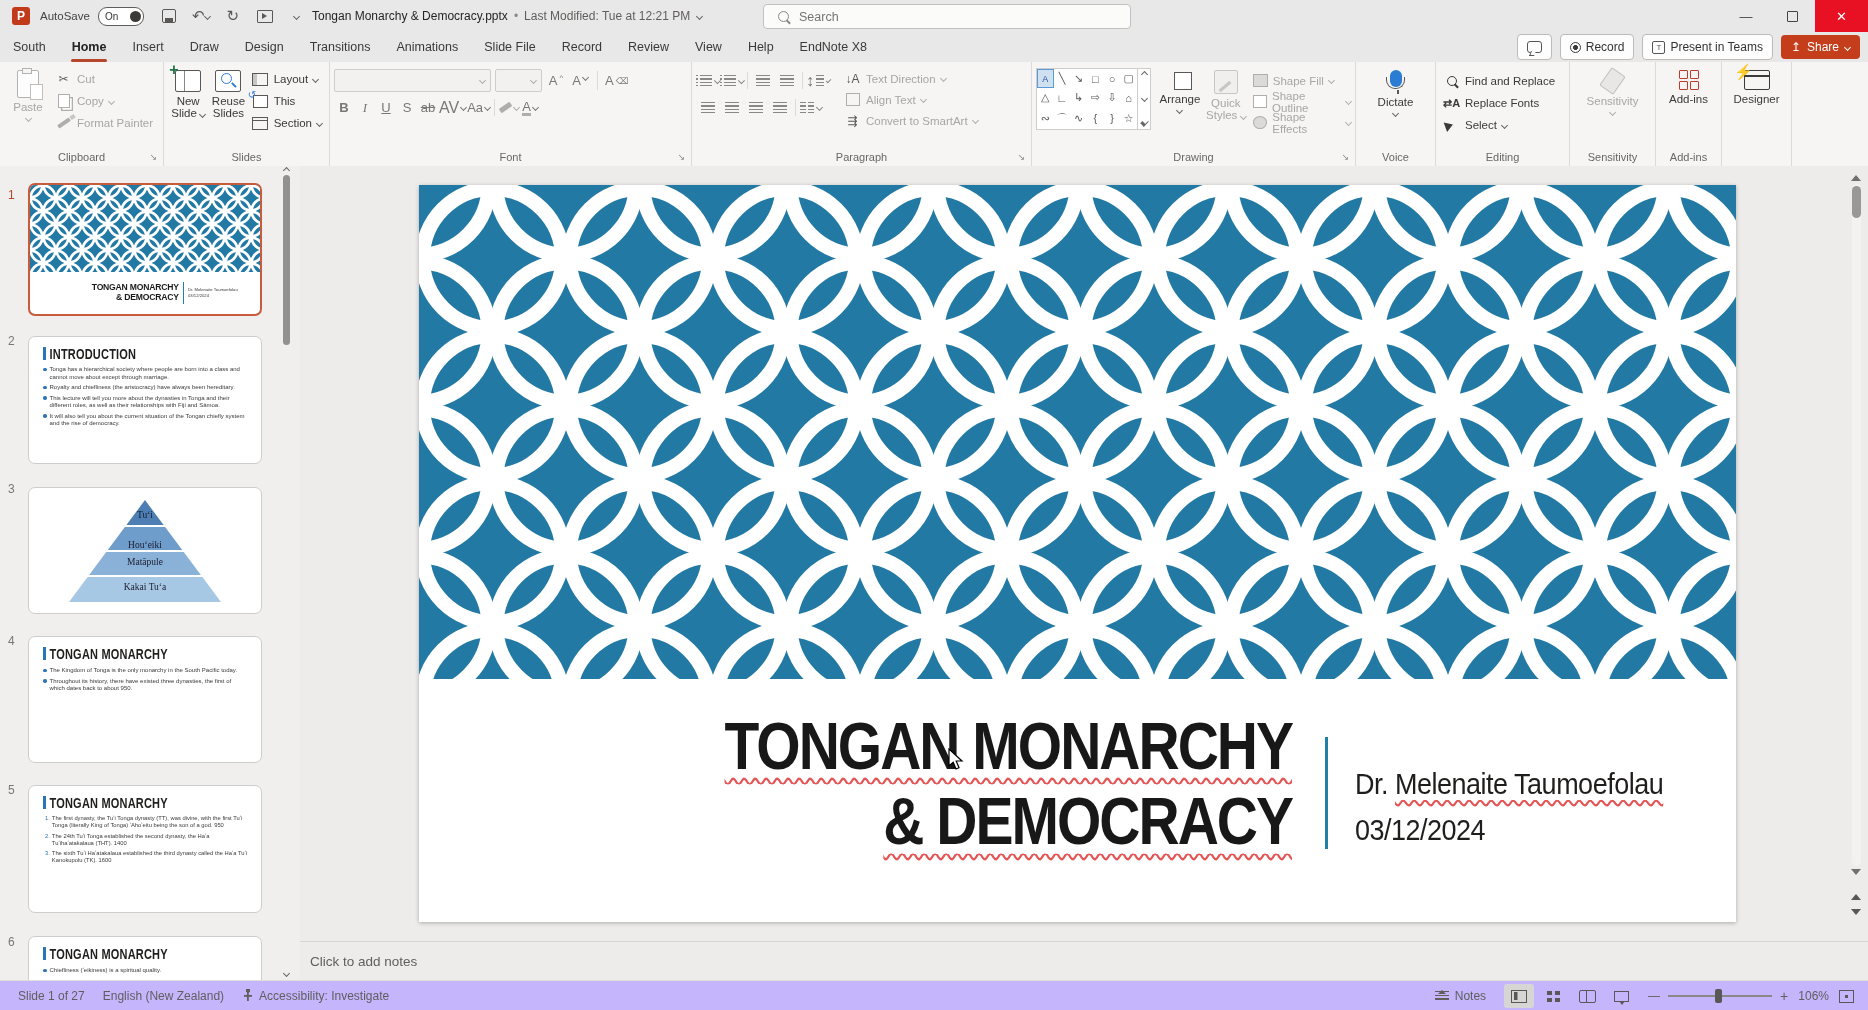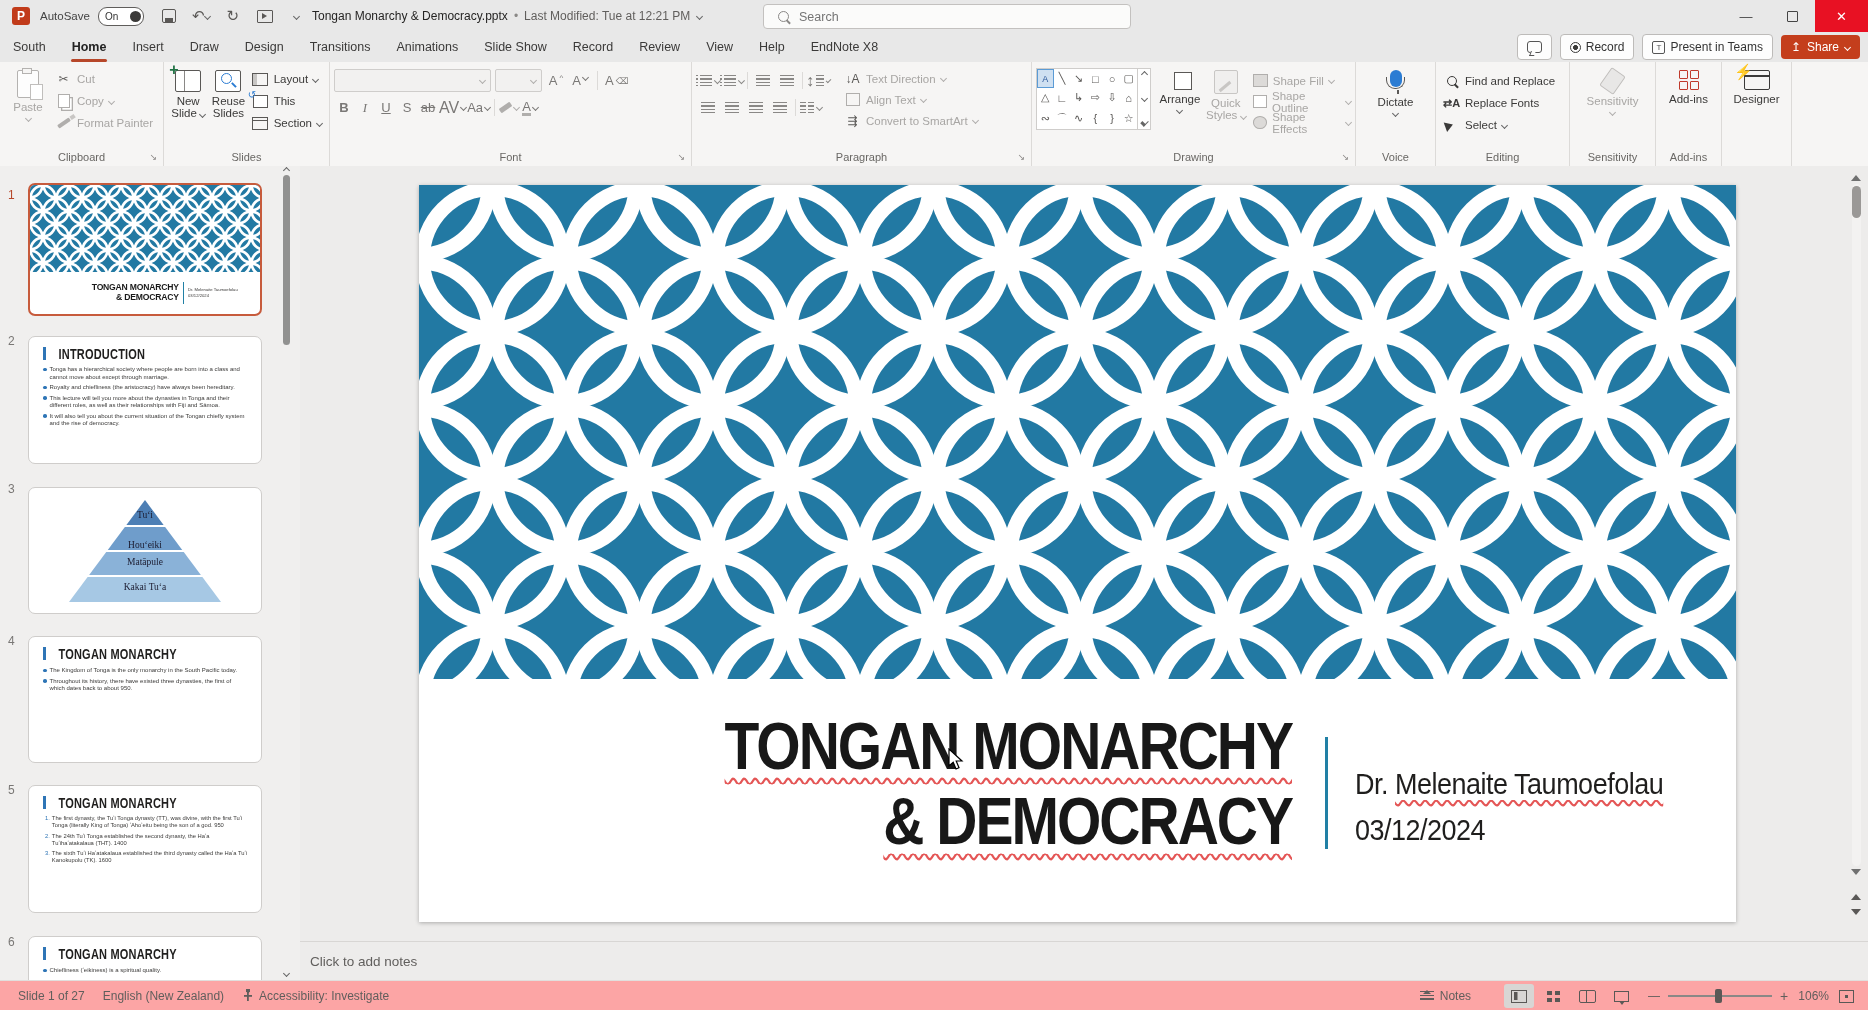--- a/index.html
+++ b/index.html
@@ -110,21 +110,21 @@
   .addinsic span{border:1.6px solid #C0392B;border-radius:1px;}
   .desic{width:24px;height:18px;border:1.6px solid #3b3a39;border-radius:2px;position:relative;background:linear-gradient(#3b3a39 0 1.6px,transparent 1.6px) 0 4px/100% 100% no-repeat;}
   .desic:before{content:"⚡";position:absolute;left:-10px;top:-8px;font-size:15px;color:#E8A33D;}
   .collapse{position:absolute;right:22px;top:148px;}
   
   #thumbs{position:absolute;left:0;top:166px;width:300px;height:814px;background:#f0efee;overflow:hidden;}
   .tnum{position:absolute;left:8px;width:18px;font-size:12px;color:#797775;}
   .tnum.sel{color:#B7472A;}
   .tcard{position:absolute;left:28px;width:234px;background:#fff;border:1px solid #cfcdcb;border-radius:7px;box-sizing:border-box;overflow:hidden;}
   .tcard.sel{border:2px solid #C75B3C;}
-  .theadrow{display:flex;align-items:center;gap:13px;margin:10px 0 0 14px;}
+  .theadrow{display:flex;align-items:center;gap:4px;margin:10px 0 0 14px;}
   .thbar{width:2.5px;height:13px;background:#2E75B6;}
   .thead{font-size:11px;font-weight:bold;color:#1f1e1d;letter-spacing:.2px;transform:scaleY(1.25);transform-origin:left center;white-space:nowrap;}
   .tbul{display:flex;gap:3px;margin:3px 14px 0 14px;font-size:6px;line-height:7.5px;color:#3b3a39;}
   .tbul .dot{width:3.5px;height:3.5px;border-radius:50%;background:#2E75B6;flex:none;margin-top:1.5px;}
   .tnumb{display:flex;gap:2px;margin:3.5px 12px 0 16px;font-size:5.8px;line-height:7px;color:#3b3a39;}
   .tnumb .no{color:#2E75B6;flex:none;}
   
   .t1bottom{display:flex;align-items:center;height:42px;padding:0 8px 0 4px;}
   .t1title{flex:1;text-align:right;font-weight:800;font-size:8.6px;line-height:9.6px;color:#1a1a1a;letter-spacing:-.2px;}
   .t1div{width:1.2px;height:22px;background:#2180A5;margin:0 4px;}
@@ -148,21 +148,21 @@
   .vscroll{position:absolute;right:6px;top:4px;width:12px;height:756px;}
   .vtrack{position:absolute;left:2px;top:14px;bottom:60px;width:9px;background:#f3f2f1;border-radius:5px;}
   .vthumb{position:absolute;left:2px;top:16px;width:9px;height:32px;background:#9a9896;border-radius:5px;}
   .tri{width:0;height:0;border:5px solid transparent;position:absolute;left:1px;}
   .tri.up{border-bottom:6px solid #707070;}
   .tri.dn{border-top:6px solid #707070;}
   
   #notesbar{position:absolute;left:300px;top:941px;width:1568px;height:39px;border-top:1px solid #d8d6d4;background:#edeceb;}
   #notesbar .ph{margin:12px 0 0 10px;font-size:13.5px;color:#605e5c;}
   
-  #statusbar{position:absolute;left:0;top:980px;width:1868px;height:30px;background:#fca5a5;border-top:1px solid #e1dfdd;display:flex;align-items:center;font-size:12px;color:#605e5c;}
+  #statusbar{position:absolute;left:0;top:980px;width:1868px;height:30px;background:#c4b5fd;border-top:1px solid #e1dfdd;display:flex;align-items:center;font-size:12px;color:#605e5c;}
   .st-item{margin-left:18px;white-space:nowrap;}
   .accic{width:12px;height:14px;display:inline-block;vertical-align:-3px;background:radial-gradient(circle at 50% 12%,#605e5c 2px,transparent 2.4px),linear-gradient(#605e5c 0 0) 50% 60%/1.8px 8px no-repeat,linear-gradient(#605e5c 0 0) 50% 48%/8px 1.8px no-repeat;margin-right:5px;}
   .st-right{position:absolute;right:0;top:0;height:30px;display:flex;align-items:center;}
   .noteic{width:14px;height:10px;background:repeating-linear-gradient(to bottom,#605e5c 0 1.4px,transparent 1.4px 3.6px);position:relative;margin-right:6px;}
   .noteic:before{content:"";position:absolute;left:3px;top:-5px;border:4px solid transparent;border-bottom:4px solid #605e5c;}
   .viewbtn{width:30px;height:24px;display:flex;align-items:center;justify-content:center;margin:0 2px;border-radius:3px;}
   .viewbtn.cur{background:#d8d6d4;}
   .v-norm{width:14px;height:11px;border:1.3px solid #5a5856;background:linear-gradient(#5a5856 0 0) 1.5px 1.5px/3.5px 8px no-repeat;}
   .v-sort{width:13px;height:11px;background:linear-gradient(#5a5856 0 0) 0 0/5px 4px no-repeat,linear-gradient(#5a5856 0 0) 8px 0/5px 4px no-repeat,linear-gradient(#5a5856 0 0) 0 7px/5px 4px no-repeat,linear-gradient(#5a5856 0 0) 8px 7px/5px 4px no-repeat;}
   .v-read{width:15px;height:11px;border:1.3px solid #5a5856;border-radius:2px;background:linear-gradient(#5a5856 0 0) 50% 0/1.3px 100% no-repeat;}
@@ -218,21 +218,21 @@
 </div>
 
 <div id="tabrow">
   <div class="tab">South</div>
   <div class="tab active">Home</div>
   <div class="tab">Insert</div>
   <div class="tab">Draw</div>
   <div class="tab">Design</div>
   <div class="tab">Transitions</div>
   <div class="tab">Animations</div>
-  <div class="tab">Slide Show</div>
+  <div class="tab">Slide File</div>
   <div class="tab">Record</div>
   <div class="tab">Review</div>
   <div class="tab">View</div>
   <div class="tab">Help</div>
   <div class="tab">EndNote X8</div>
 </div>
 <div class="tr-right">
   <div class="pillbtn">
       <span class="bubble"></span>
     </div>
@@ -766,21 +766,21 @@
 
 <div id="notesbar">
   <div class="ph">Click to add notes</div>
 </div>
 
 <div id="statusbar">
   <span class="st-item">Slide 1 of 27</span>
   <span class="st-item">English (New Zealand)</span>
   <span class="st-item"><span class="accic"></span><span>Accessibility: Investigate</span></span>
   <div class="st-right">
-    <span style="display:flex;align-items:center;margin-right:31px;text-align:center;">
+    <span style="display:flex;align-items:center;margin-right:16px;text-align:center;">
         <span class="noteic"></span>
         <span>Notes</span>
       </span>
     <span class="viewbtn cur">
         <span class="v-norm"></span>
       </span>
     <span class="viewbtn">
         <span class="v-sort"></span>
       </span>
     <span class="viewbtn">

